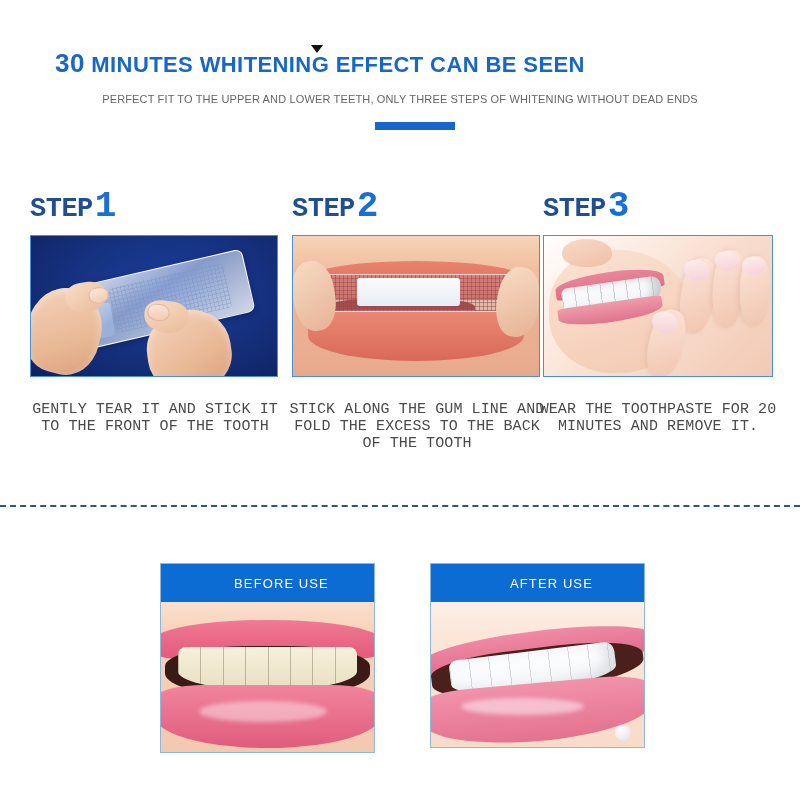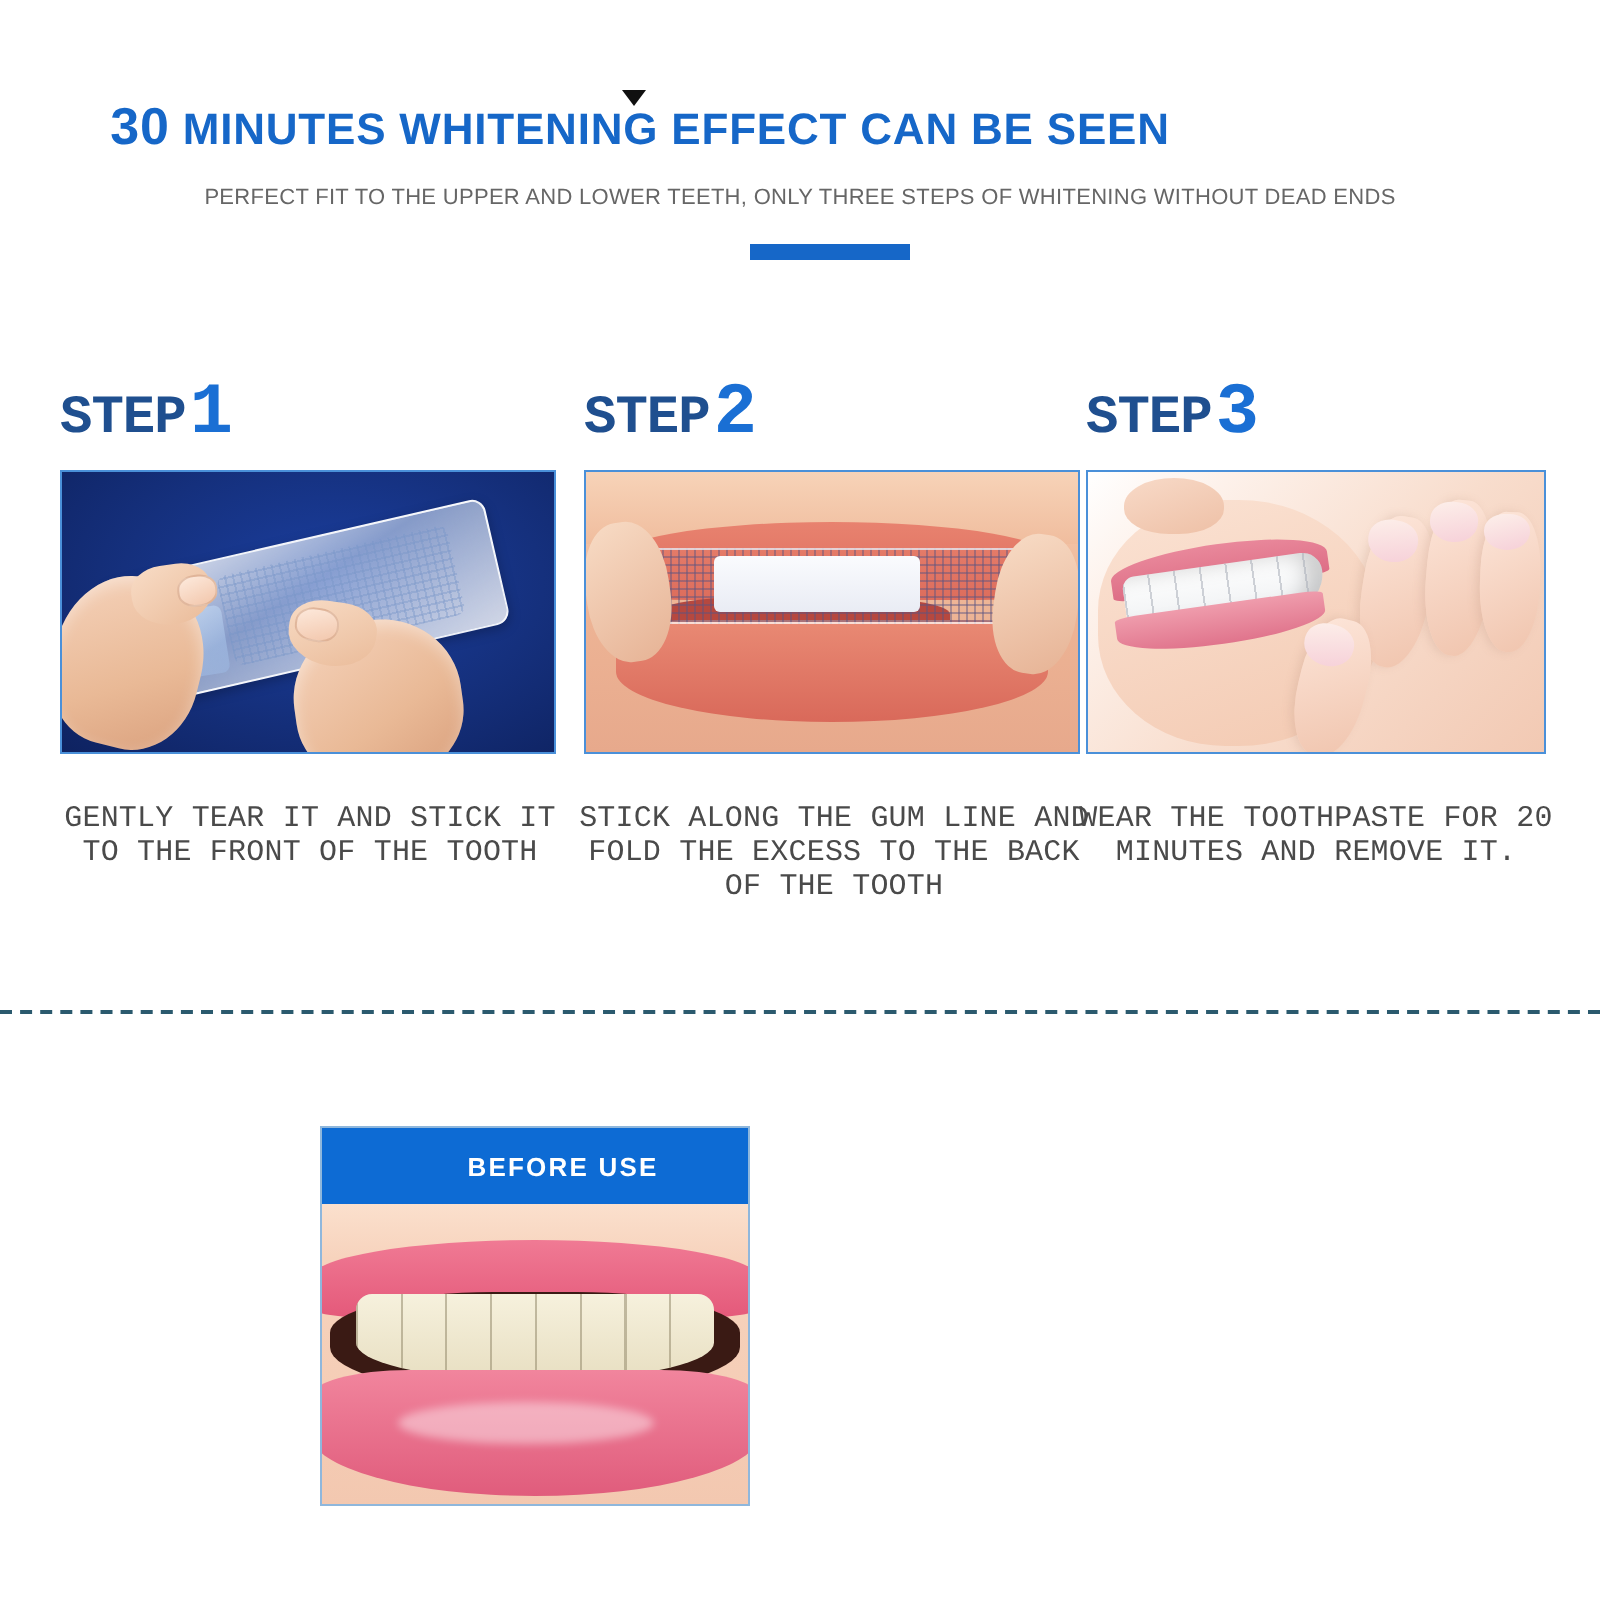--- a/index.html
+++ b/index.html
@@ -254,21 +254,21 @@
     background: #ffffff;
   }
   .ba-before { left: 160px; height: 190px; }
   .ba-after  { left: 430px; height: 185px; }
 
   .ba-banner {
     height: 38px;
     background: #0d6bd4;
     color: #ffffff;
     font-size: 13px;
-    font-weight: 700;
+    font-weight: 400;
     letter-spacing: 1.1px;
     display: flex;
     align-items: center;
     justify-content: center;
     padding-left: 28px;
   }
   .ba-photo {
     position: relative;
     height: 150px;
     overflow: hidden;
@@ -389,14 +389,27 @@
       <div class="smile-b">
         <div class="sb-uplip"></div>
         <div class="sb-dark"></div>
         <div class="sb-teeth"></div>
         <div class="sb-lolip"></div>
         <div class="sb-gloss"></div>
       </div>
     </div>
   </div>
 
+  <div class="ba-card ba-after">
+    <div class="ba-banner">AFTER USE</div>
+    <div class="ba-photo">
+      <div class="smile-a">
+        <div class="sa-uplip"></div>
+        <div class="sa-dark"></div>
+        <div class="sa-teeth"></div>
+        <div class="sa-lolip"></div>
+        <div class="sa-gloss"></div>
+        <div class="sa-pearl"></div>
+      </div>
+    </div>
+  </div>
 
 </div>
 
 </body></html>

